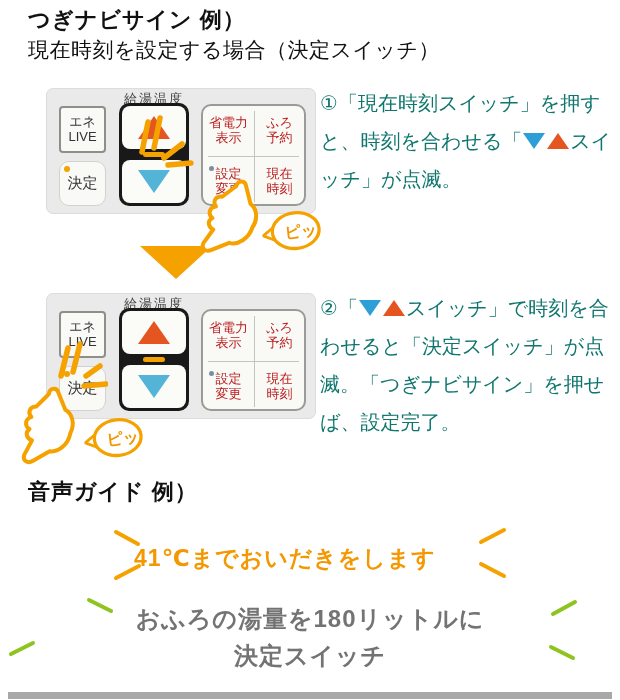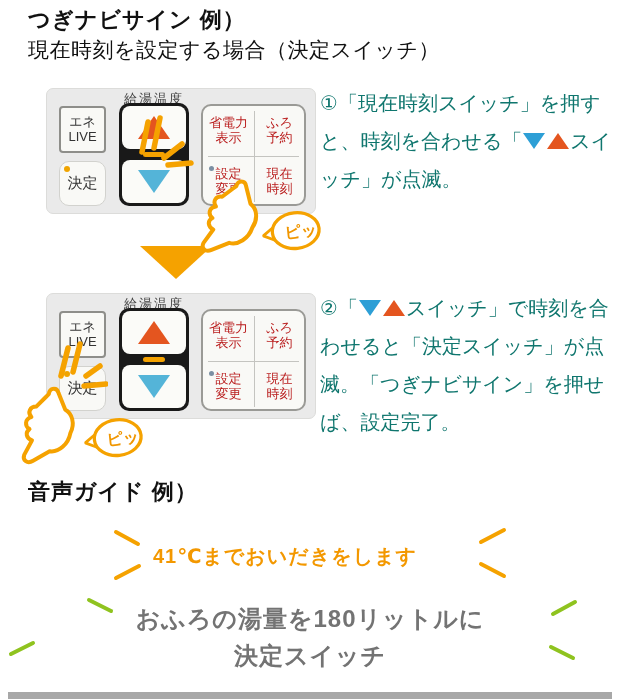--- a/index.html
+++ b/index.html
@@ -59,21 +59,21 @@
   .step-text--2{left:320px;top:289px;}
   .tri-down-s{display:inline-block;width:0;height:0;border-left:11px solid transparent;
               border-right:11px solid transparent;border-top:16px solid #2D9FD6;
               vertical-align:-1px;margin:0 1px;}
   .tri-up-s{display:inline-block;width:0;height:0;border-left:11px solid transparent;
             border-right:11px solid transparent;border-bottom:16px solid #E4551F;
             vertical-align:-1px;margin:0 1px;}
 
   
   .voice-orange{position:absolute;left:0;top:543px;width:570px;text-align:center;
-                font-size:20px;font-weight:bold;color:#F39800;letter-spacing:1px;}
+                font-size:23px;font-weight:bold;color:#F39800;letter-spacing:1px;}
   .voice-green{position:absolute;left:0;top:600px;width:620px;text-align:center;
                font-size:24px;font-weight:bold;color:#737373;letter-spacing:1px;line-height:37px;}
   .bottom-bar{position:absolute;left:8px;top:692px;width:604px;height:7px;background:#a8a8a8;}
 </style>
 </head>
 <body>
 
 <div class="page">
 
   <div class="title">つぎナビサイン 例）</div>

